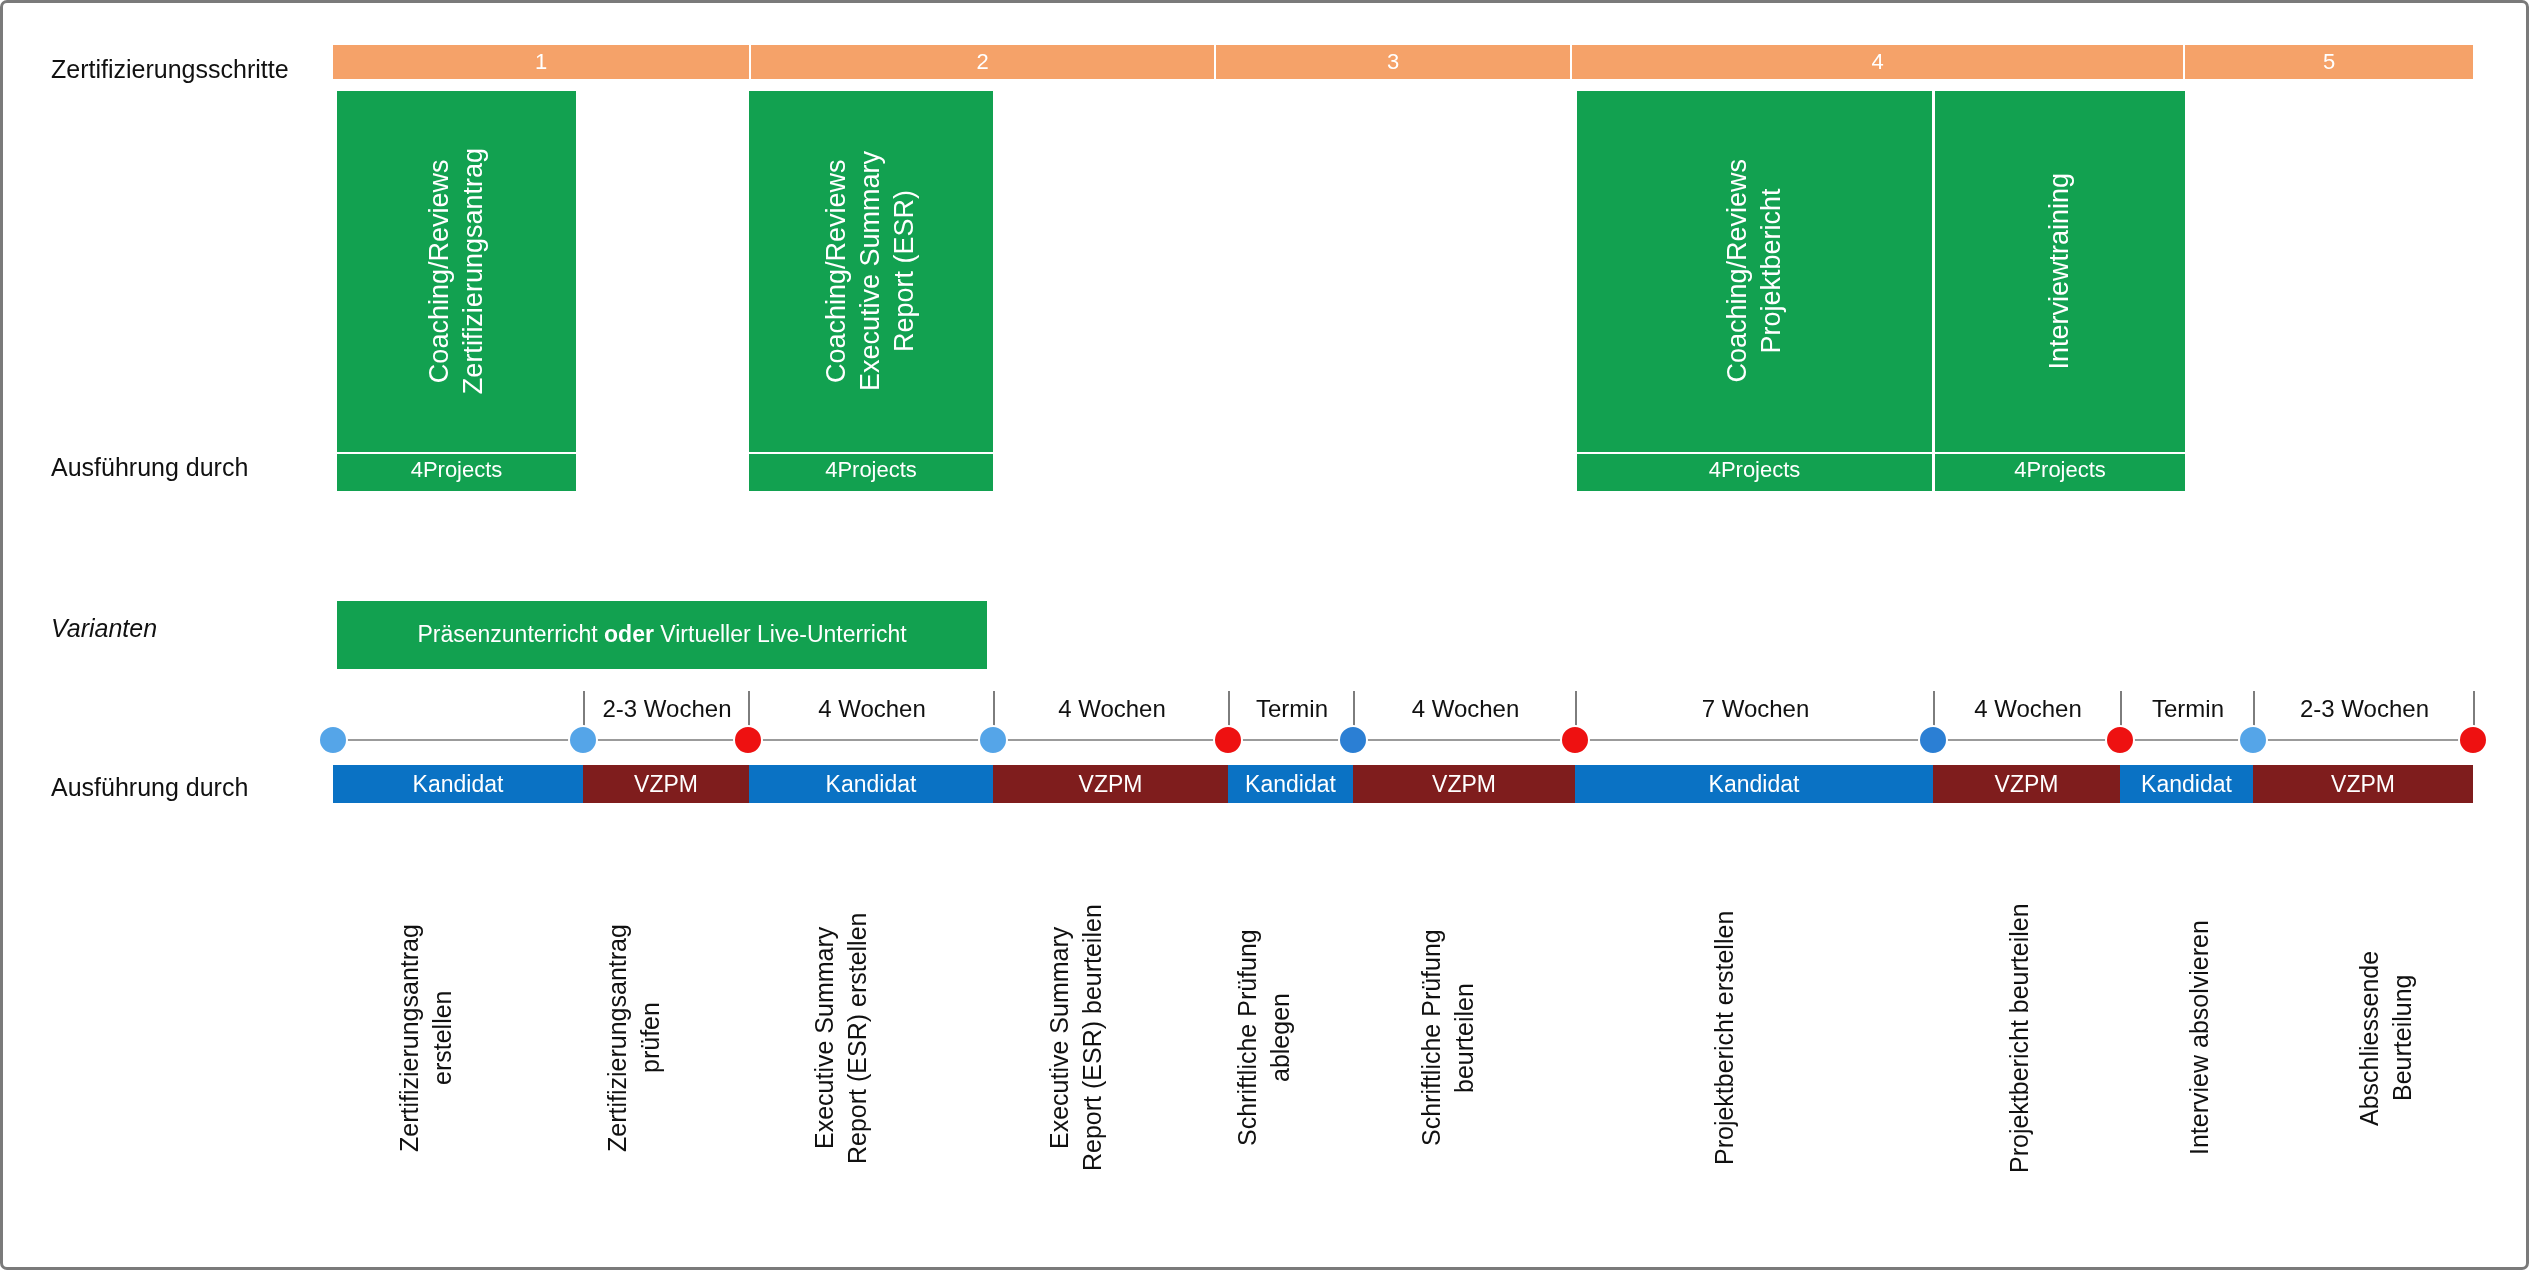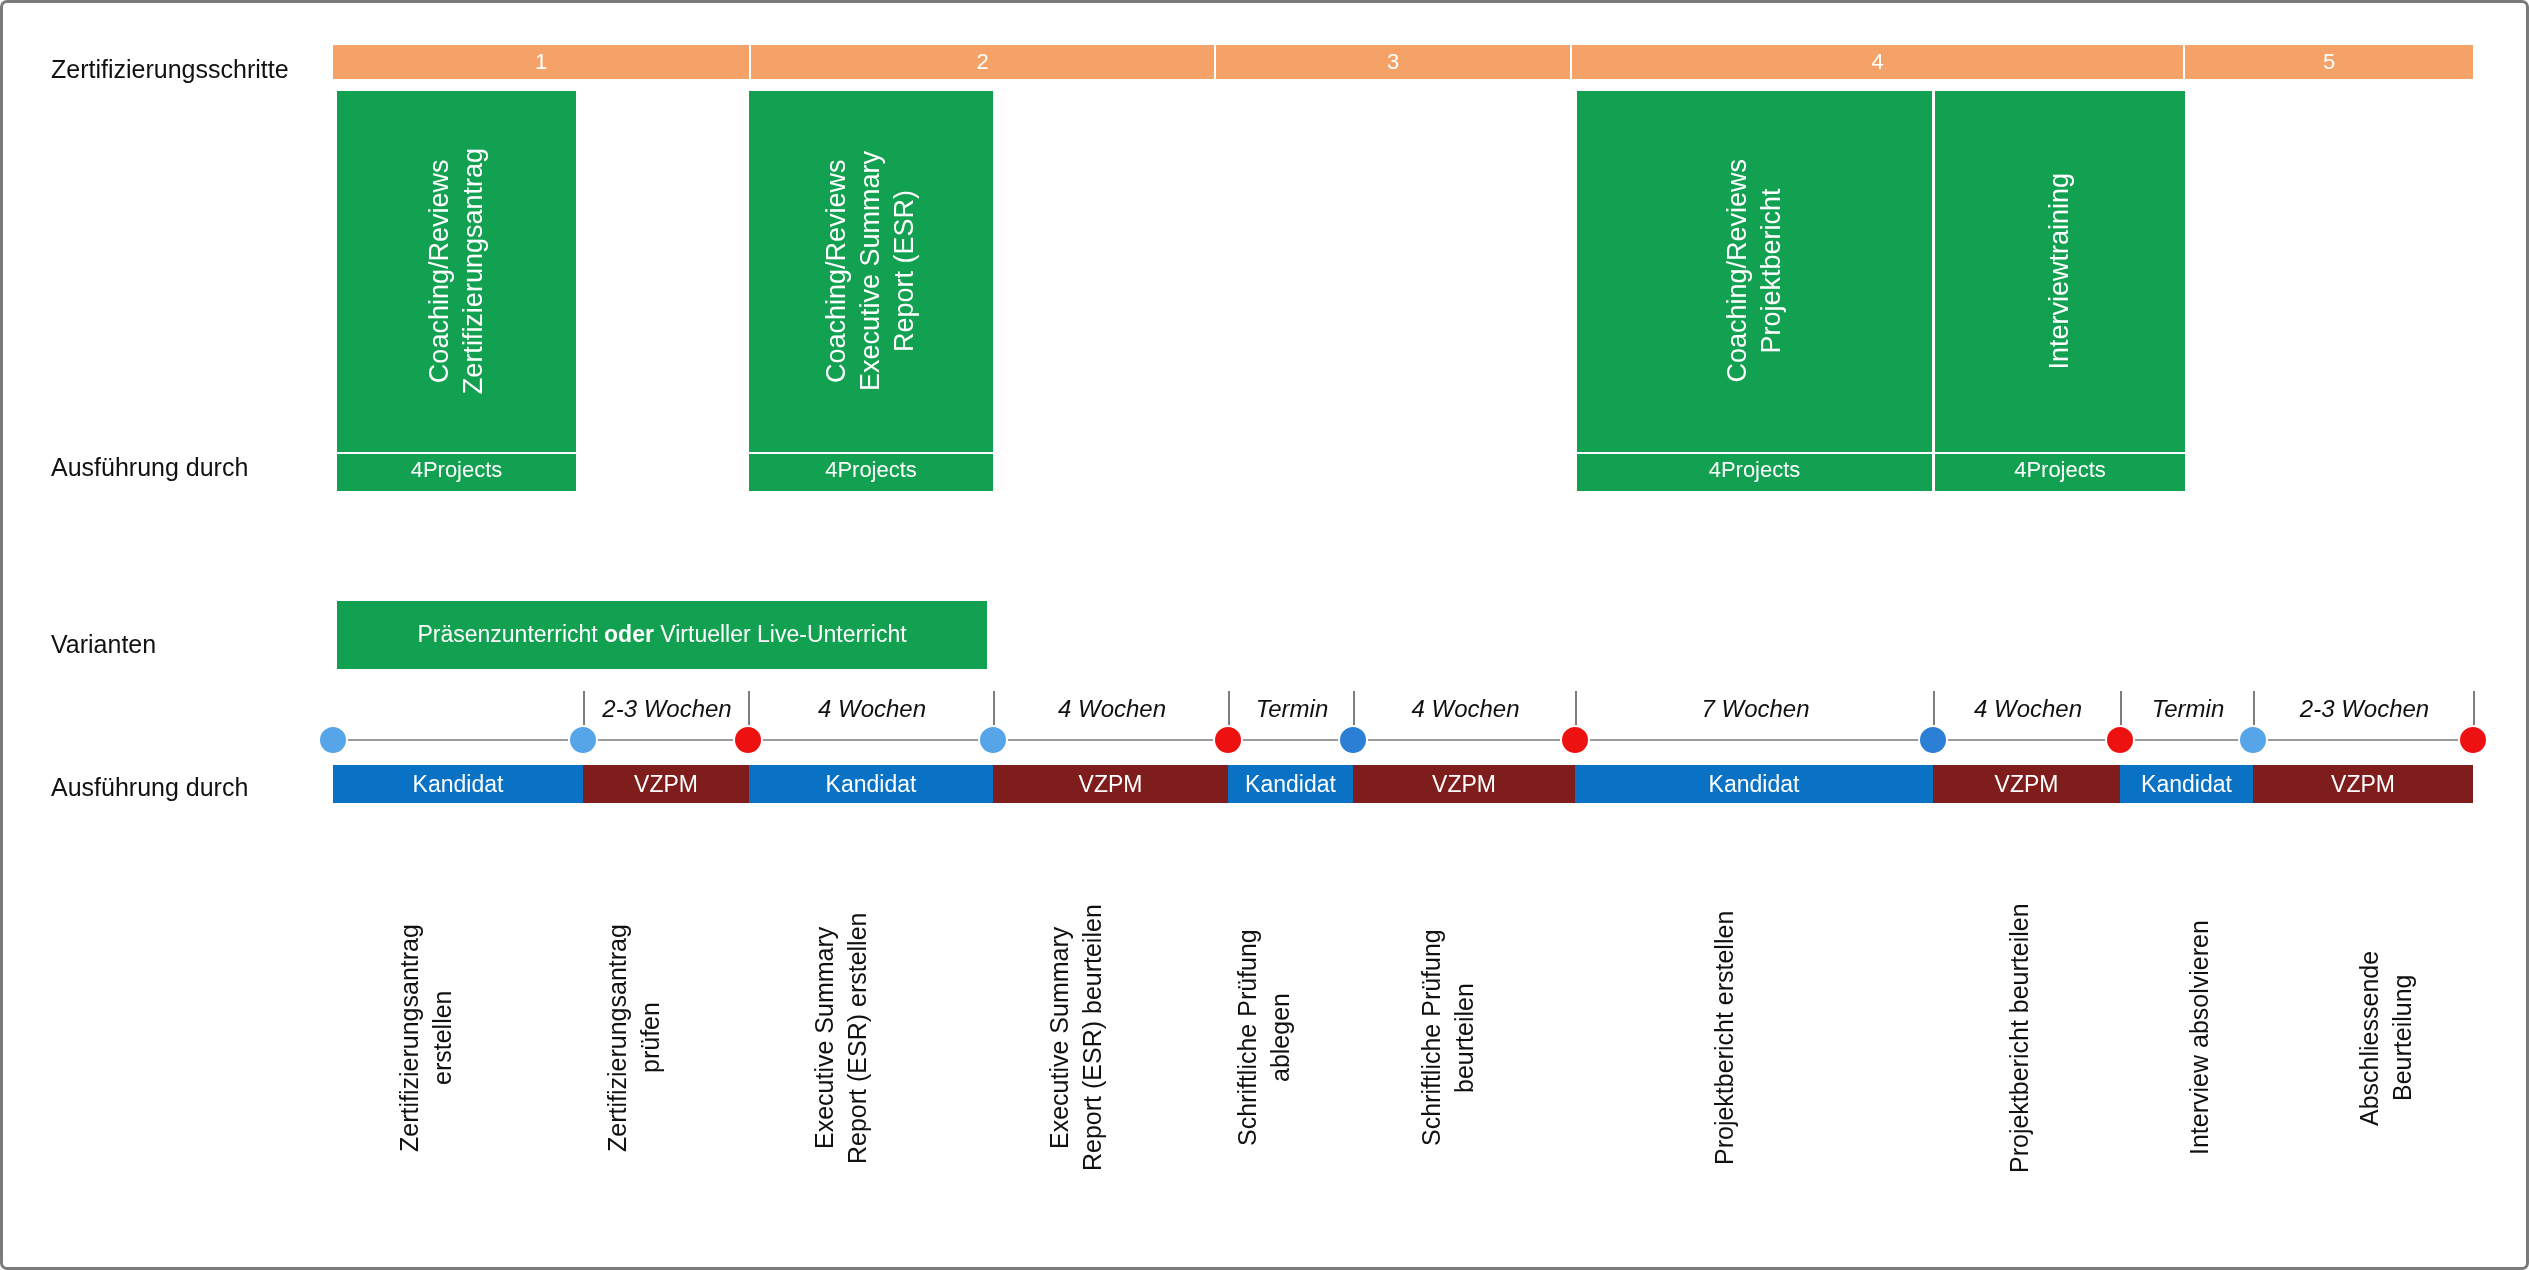--- a/index.html
+++ b/index.html
@@ -103,21 +103,20 @@
   }
   .dot-blue { background: #2b7fd4; }
   .dot-lightblue { background: #55a5e8; }
   .dot-red { background: #ee1111; }
 
   .duration {
     font-size: 24px;
     color: #111;
     text-align: center;
     white-space: nowrap;
-    font-style: italic;
   }
 
   .exec-bar {
     height: 38px;
     display: flex;
     align-items: center;
     justify-content: center;
     font-size: 23px;
     color: #ffffff;
   }
@@ -135,21 +134,21 @@
     white-space: pre-line;
   }
 </style>
 </head>
 <body>
 
 <div id="root">
 
   <div class="abs rowlabel" style="left:48px; top:52px;">Zertifizierungsschritte</div>
   <div class="abs rowlabel" style="left:48px; top:450px;">Ausführung durch</div>
-  <div class="abs rowlabel" style="left:48px; top:627px;">Varianten</div>
+  <div class="abs rowlabel" style="left:48px; top:611px;font-style:italic;">Varianten</div>
   <div class="abs rowlabel" style="left:48px; top:770px;">Ausführung durch</div>
 
   <div class="abs step" style="left:330px; top:42px; width:418px;">1</div>
   <div class="abs step" style="left:748px; top:42px; width:465px;">2</div>
   <div class="abs step" style="left:1213px; top:42px; width:356px;">3</div>
   <div class="abs step" style="left:1569px; top:42px; width:613px;">4</div>
   <div class="abs step" style="left:2182px; top:42px; width:290px;">5</div>
 
   <div class="abs greenblock" style="left:334px; top:88px; width:239px; height:400px;">
     <span class="vtext" style="margin-bottom:40px;">Coaching/Reviews

